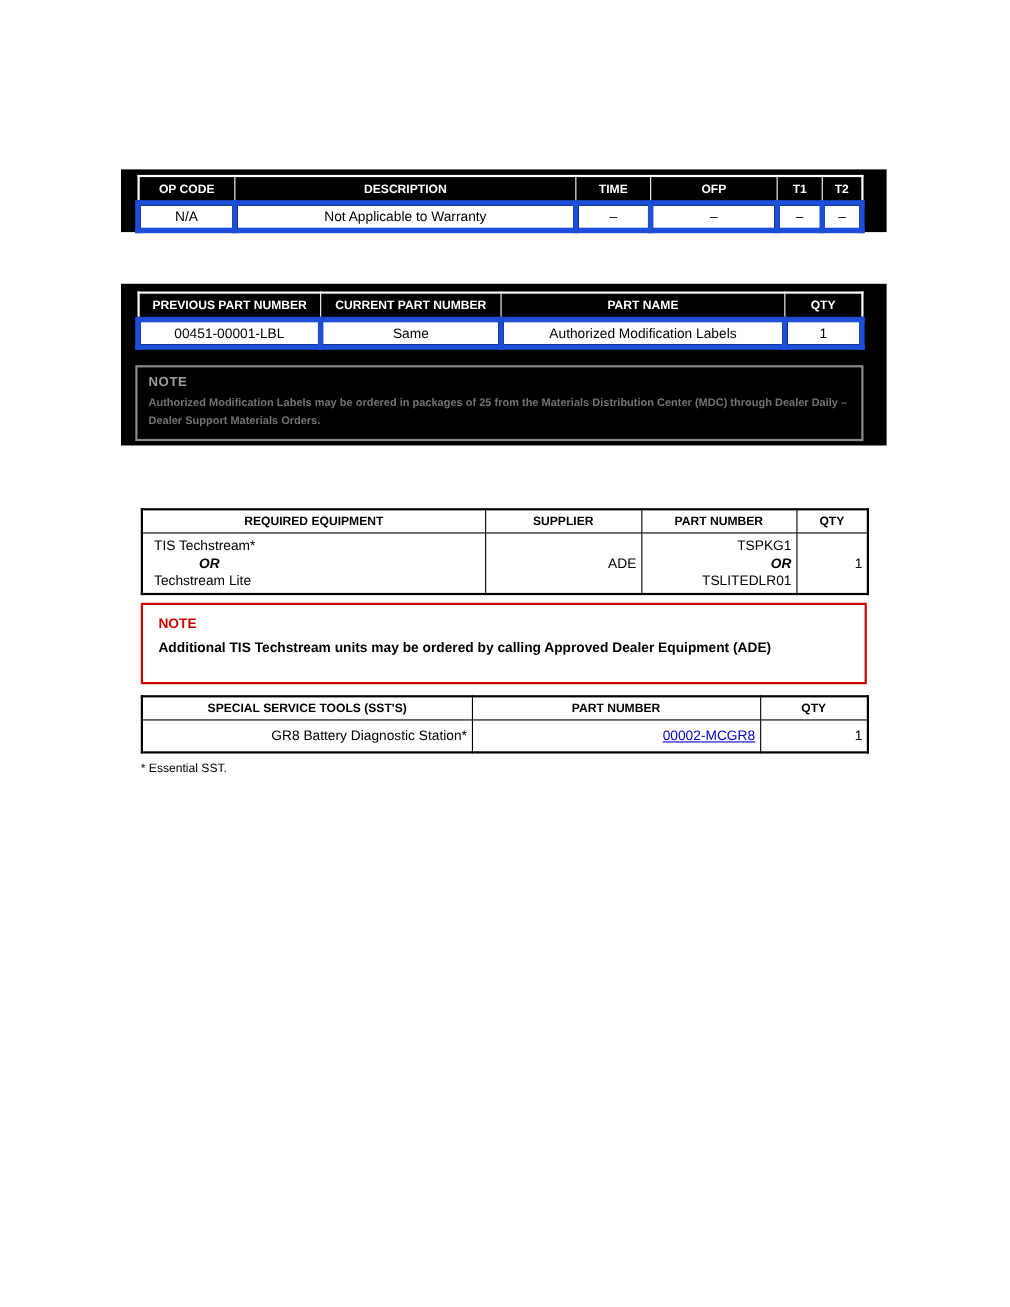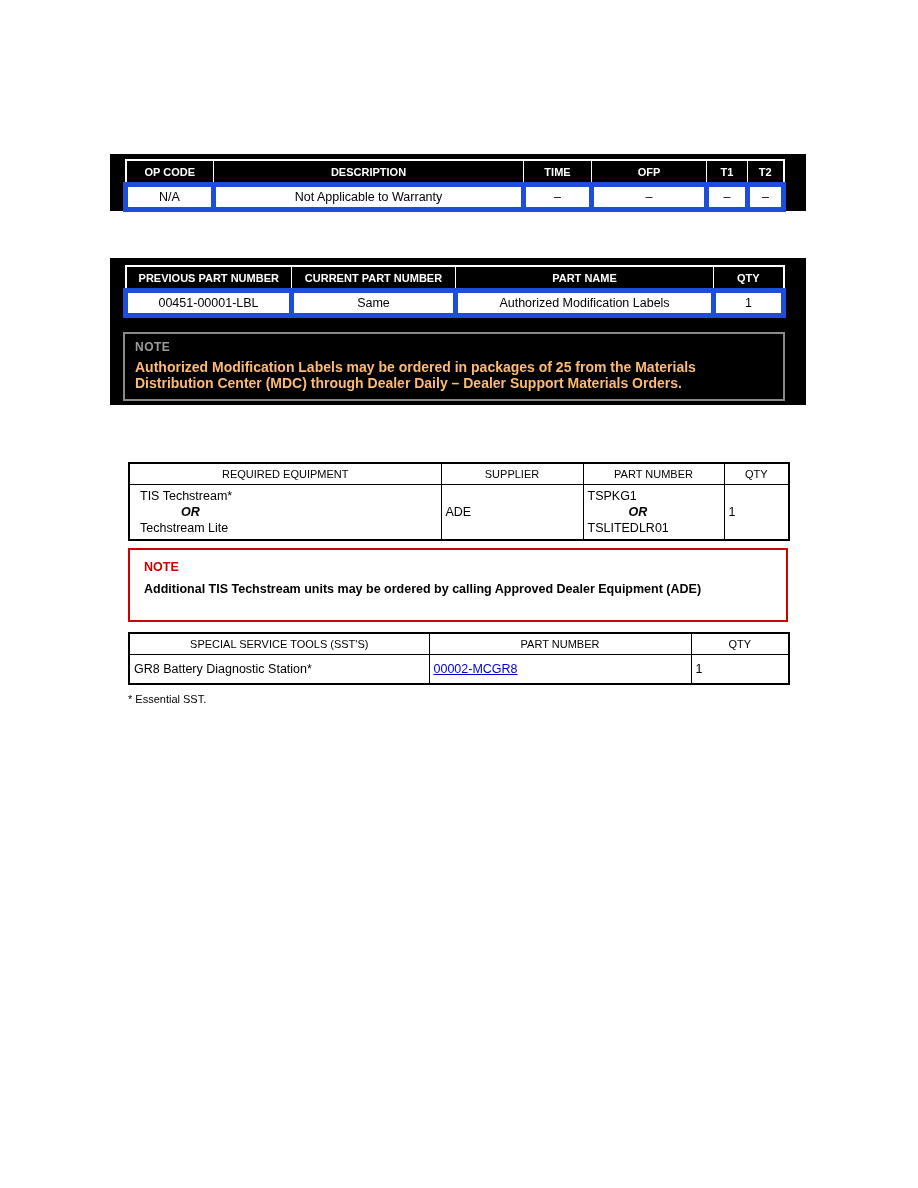--- a/index.html
+++ b/index.html
@@ -34,26 +34,26 @@
   .inv td {
     background: #fff; color: #000;
     border: 5px solid #1d4ed8;
     font-size: 12.5px; text-align: center;
     height: 20px; padding: 0 2px; overflow: hidden;
   }
 
   .plain { position: absolute; background: #fff; border: 2px solid #000; }
   .plain th {
     border: 1px solid #000;
-    font-size: 11px; font-weight: normal; text-align: center;
+    font-size: 11px; font-weight: bold; text-align: center;
     height: 20px; padding: 0 2px;
   }
   .plain td {
     border: 1px solid #000;
-    font-size: 12.5px; text-align: left;
+    font-size: 12.5px; text-align: right;
     padding: 3px 4px; line-height: 16px;
   }
 
   .tbl-equipment { left: 128px; top: 462px; width: 660px; }
   .tbl-equipment td.cell-equipment { text-align: left; padding-left: 10px; }
   .tbl-sst { left: 128px; top: 632px; width: 660px; }
   .tbl-sst td { height: 22px; }
 
   .or { font-weight: bold; font-style: italic; margin-left: 41px; }
 
@@ -69,21 +69,21 @@
     width: 662px;
     box-sizing: border-box;
     border: 2px solid #8a8a8a;
     padding: 6px 10px 8px 10px;
   }
   .note-dark-title {
     color: #9c9c9c; font-weight: bold; font-size: 12px;
     letter-spacing: 0.5px; margin-bottom: 5px;
   }
   .note-dark-text {
-    color: #fdba74; font-weight: bold; font-size: 14px; line-height: 16px;
+    color: #737373; font-weight: bold; font-size: 10px; line-height: 16px;
   }
 
   .note-red {
     position: absolute;
     left: 128px; top: 548px; width: 660px; height: 74px;
     box-sizing: border-box;
     border: 2px solid #cc0000;
     background: #fff;
     padding: 10px 14px;
   }

